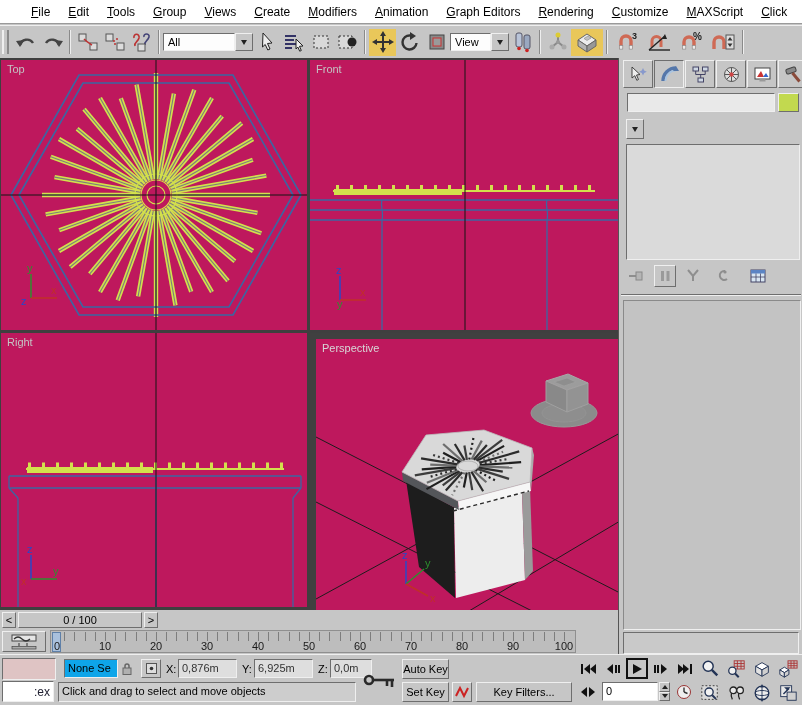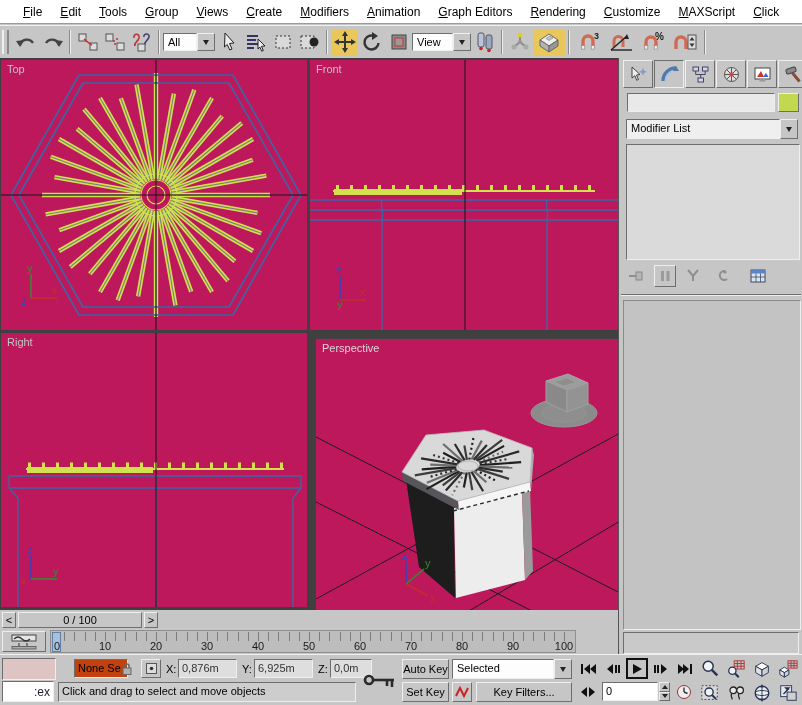--- a/index.html
+++ b/index.html
@@ -6,21 +6,21 @@
   body{width:802px;height:705px;overflow:hidden;position:relative;background:#c6c6c6;
        font-family:"Liberation Sans",sans-serif;font-size:11px;color:#111}
   .abs{position:absolute}
   .raised{background:#c6c6c6;border:1px solid;border-color:#efefef #6e6e6e #6e6e6e #efefef}
   .sunken{border:1px solid;border-color:#6e6e6e #efefef #efefef #6e6e6e}
   .btn{display:flex;align-items:center;justify-content:center;box-sizing:border-box}
   .tool{width:27px;height:27px}
   .toggled{background:#e9c75a}
   
   .menubar{left:0;top:0;width:802px;height:24px;background:#fff;border-bottom:1px solid #9a9a9a;
-           display:flex;align-items:center;padding-left:14px;box-sizing:border-box}
+           display:flex;align-items:center;padding-left:22px;box-sizing:border-box}
   .menu-item{display:inline-block;padding:3px 9px;font-size:12px;color:#000;white-space:nowrap}
   .menu-item::first-letter{text-decoration:underline}
   
   .toolbar{left:0;top:25px;width:802px;height:33px;background:#c6c6c6;display:flex;align-items:center;
            border-top:1px solid #efefef;box-sizing:border-box;overflow:hidden}
   .sep{width:1px;height:24px;background:#8a8a8a;border-right:1px solid #eee;margin:0 3px;flex:0 0 auto}
   .grip{width:3px;height:24px;border-left:2px solid #efefef;border-right:2px solid #8a8a8a;margin:0 3px 0 2px}
   .dd{display:flex;box-sizing:border-box}
   .dd-val{flex:1;background:#fdfdfd;border:1px solid;border-color:#6e6e6e #efefef #efefef #6e6e6e;
           font-size:11px;padding:2px 4px;white-space:nowrap;overflow:hidden;color:#000}
@@ -104,21 +104,21 @@
       </svg>
   </div>
   <div class="btn tool">
     <svg width="24" height="22" viewBox="0 0 24 22">
         <path d="M4 7 C3 2 10 2 9 7 C8 11 4 11 5 15" fill="none" stroke="#b33" stroke-width="1.6"></path>
         <path d="M14 6 C13 2 20 2 19 6 C18 10 14 10 15 14" fill="none" stroke="#447" stroke-width="1.6"></path>
         <rect x="8" y="13" width="7" height="7" fill="#dcdcdc" stroke="#555"></rect>
       </svg>
   </div>
   <div class="sep"></div>
-  <div class="dd" style="width:52px">
+  <div class="dd" style="width:90px">
     <div class="dd-val">All</div>
     <div class="dd-btn">
         <div class="tri"></div>
       </div>
   </div>
   <div class="btn tool">
     <svg width="20" height="20" viewBox="0 0 20 20">
         <polygon points="6,1 15,11 10.5,11.5 13,17 10.8,18 8.2,12.5 5.5,15" fill="#eee" stroke="#222"></polygon>
       </svg>
   </div>
@@ -564,21 +564,20 @@
           <rect x="2" y="3" width="10" height="5" rx="1.5" fill="#8a8a8a" stroke="#444" transform="rotate(-18 7 5.5)"></rect>
           <line x1="8.5" y1="8" x2="15.5" y2="16.5" stroke="#8a4a3a" stroke-width="3"></line>
         </svg>
     </div>
   </div>
   <div class="abs sunken" style="left:8px;top:35px;width:146px;height:17px;background:#e9e9e9">
     <span style="font-size:11px;padding-left:3px"></span>
   </div>
   <div class="abs raised" style="left:159px;top:35px;width:19px;height:17px;background:#c2d94f"></div>
   <div class="abs dd" style="left:7px;top:61px;width:172px;height:20px">
-    <div class="dd-val" style="background:#efefef">Modifier List</div>
     <div class="dd-btn">
         <div class="tri"></div>
       </div>
   </div>
   <div class="abs sunken" style="left:7px;top:86px;width:172px;height:114px;background:#dadada"></div>
   <div class="abs" style="left:7px;top:206px;width:172px;height:24px;display:flex;align-items:center;gap:6px">
     <div class="btn" style="width:22px;height:22px">
       <svg width="18" height="16" viewBox="0 0 18 16">
           <line x1="1" y1="8" x2="8" y2="8" stroke="#8e8e8e" stroke-width="2"></line>
           <rect x="8" y="4" width="6" height="8" fill="#b5b5b5" stroke="#888"></rect>
@@ -657,21 +656,21 @@
     <span class="rlabel" style="left:462px">90</span>
     <span class="rlabel" style="left:513px">100</span>
   </div>
 </div>
 
 <div class="abs statusbar">
   <div class="abs sunken" style="left:2px;top:3px;width:52px;height:20px;background:#dfc4c4"></div>
   <div class="abs sunken" style="left:2px;top:26px;width:52px;height:21px;background:#fff;display:flex;align-items:center;justify-content:flex-end;padding-right:3px;box-sizing:border-box">
     <span style="font-size:12px;color:#223">:ex</span>
   </div>
-  <div class="abs sunken fieldtxt" style="left:74px;top:4px;width:54px;height:19px;background:#c2410c;color:#000">
+  <div class="abs sunken fieldtxt" style="left:64px;top:4px;width:54px;height:19px;background:#0ea5e9;color:#000">
     <span>None Se</span>
   </div>
   <div class="abs btn" style="left:117px;top:4px;width:20px;height:19px">
     <svg width="12" height="14" viewBox="0 0 12 14">
         <rect x="2" y="6" width="8" height="6.5" fill="#b0b0b0" stroke="#666"></rect>
         <path d="M4 6 V4 a2 2 0 0 1 4 0 V6" fill="none" stroke="#666" stroke-width="1.5"></path>
       </svg>
   </div>
   <div class="abs btn raised" style="left:141px;top:4px;width:20px;height:19px">
     <svg width="13" height="13" viewBox="0 0 13 13">
@@ -700,26 +699,20 @@
         <line x1="10" y1="10" x2="31" y2="10" stroke="#2a2a2a" stroke-width="2.6"></line>
         <line x1="24" y1="10" x2="24" y2="16" stroke="#2a2a2a" stroke-width="2.6"></line>
         <line x1="29" y1="10" x2="29" y2="17" stroke="#2a2a2a" stroke-width="2.6"></line>
       </svg>
   </div>
   <div class="abs raised btn smallbtn" style="left:402px;top:4px;width:47px;height:20px">
     <span>Auto Key</span>
   </div>
   <div class="abs raised btn smallbtn" style="left:402px;top:27px;width:47px;height:20px">
     <span>Set Key</span>
-  </div>
-  <div class="abs dd" style="left:452px;top:4px;width:120px;height:20px">
-    <div class="dd-val">Selected</div>
-    <div class="dd-btn">
-        <div class="tri"></div>
-      </div>
   </div>
   <div class="abs raised btn" style="left:452px;top:27px;width:20px;height:20px">
     <svg width="16" height="14" viewBox="0 0 16 14">
         <path d="M2 11 L6 3 L10 11 L14 3" stroke="#c22" stroke-width="2" fill="none"></path>
       </svg>
   </div>
   <div class="abs raised btn smallbtn" style="left:476px;top:27px;width:96px;height:20px">
     <span>Key Filters...</span>
   </div>
 

